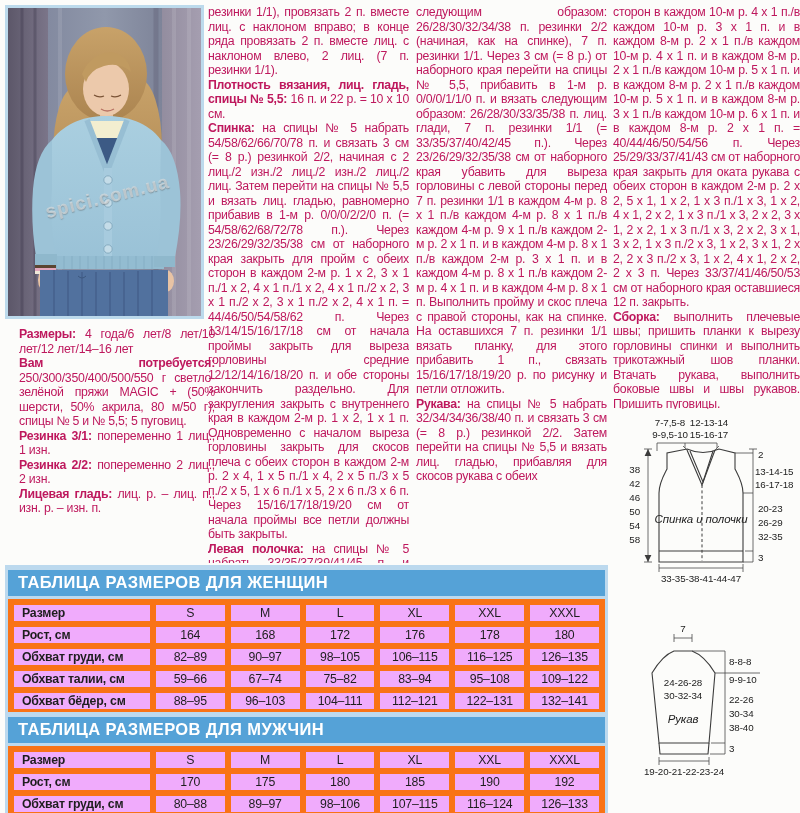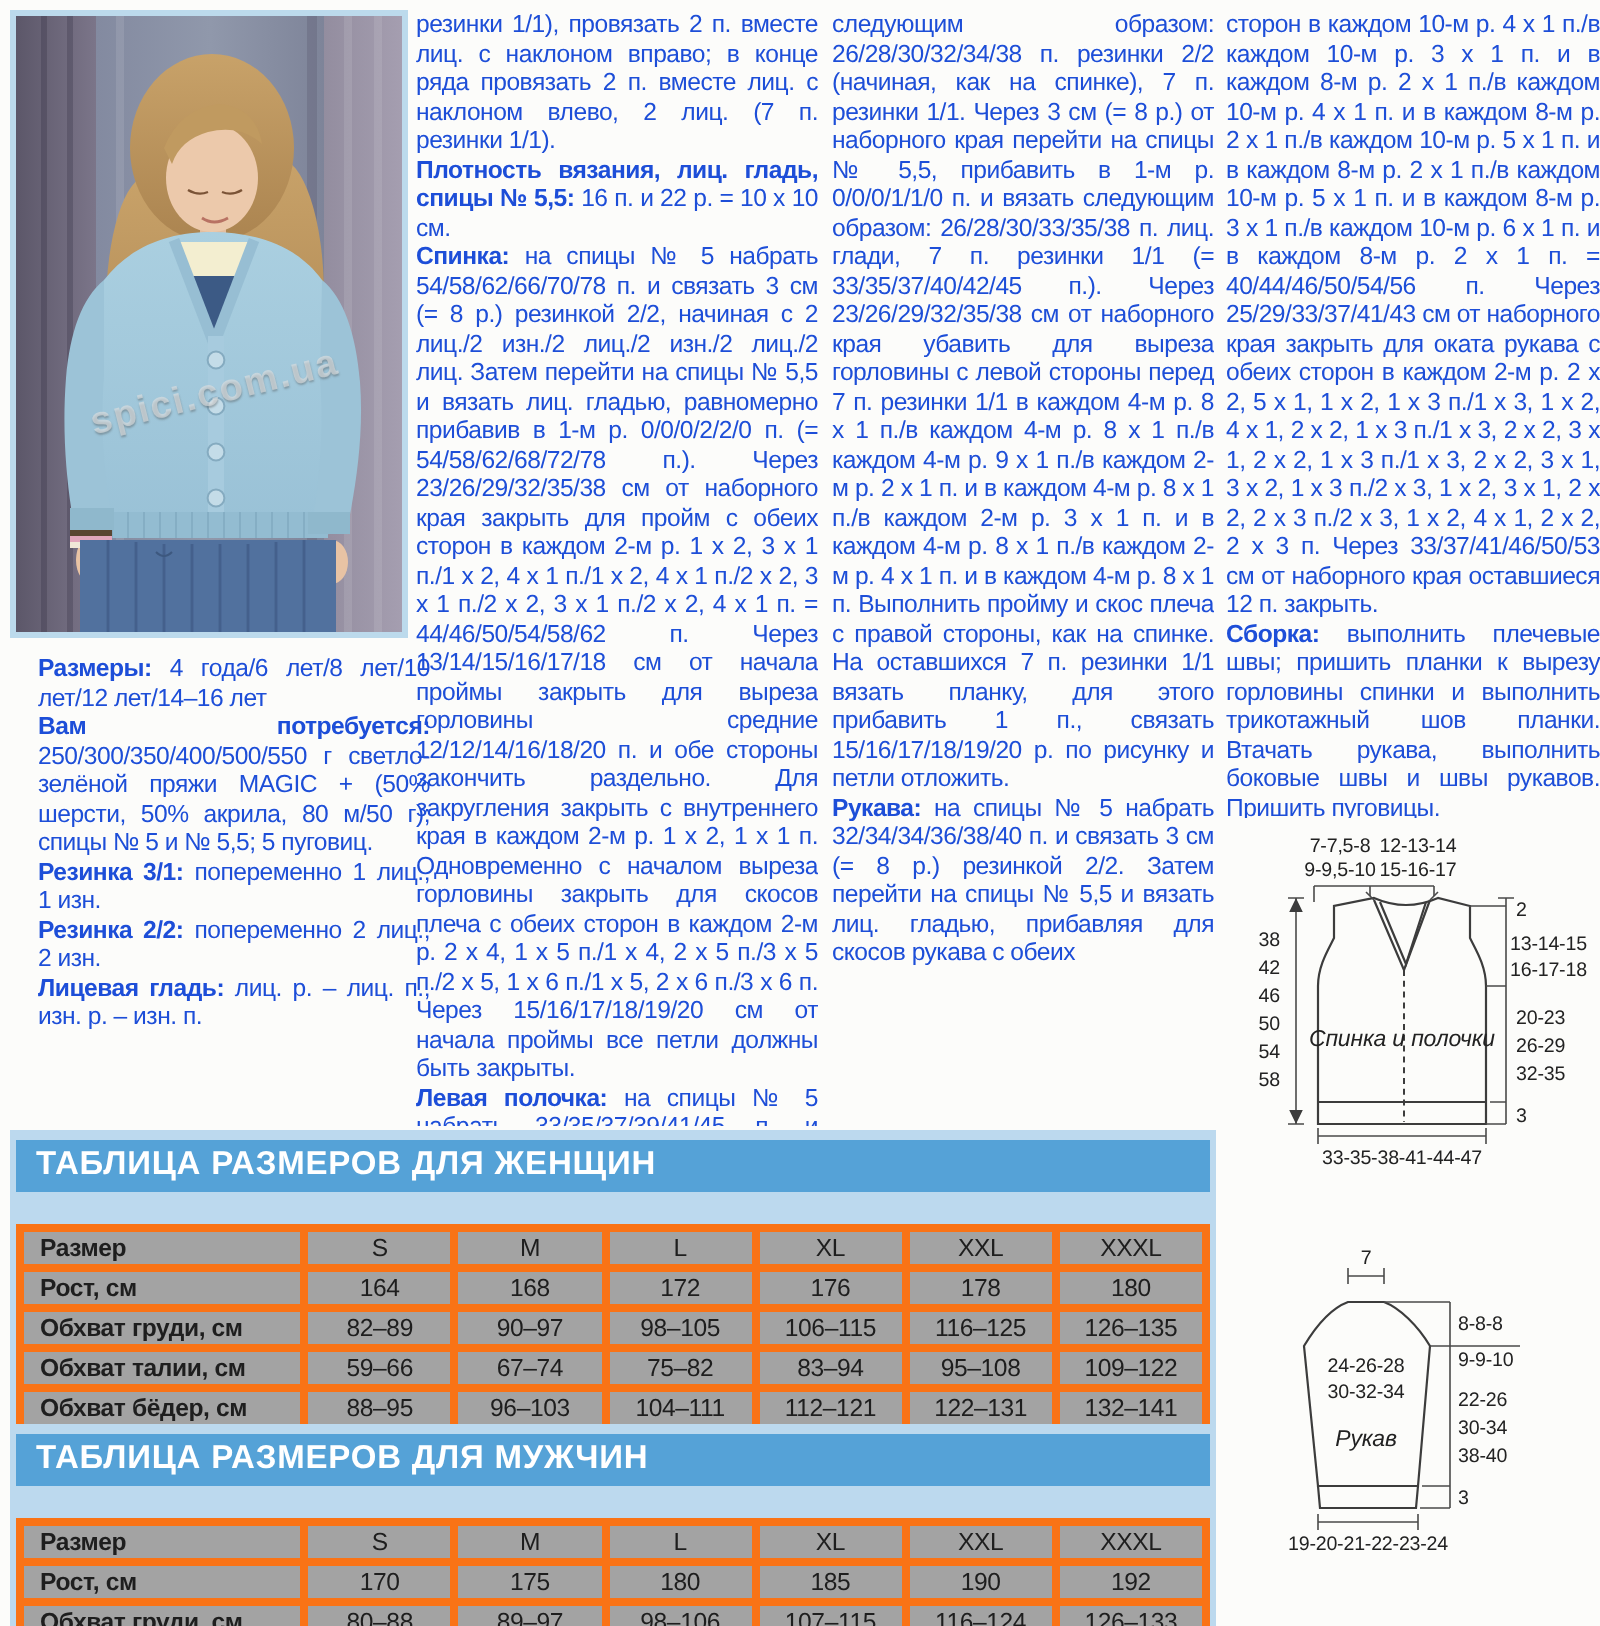--- a/index.html
+++ b/index.html
@@ -8,21 +8,21 @@
     position:relative; overflow:hidden;
     background:#fcfcfa;
     font-family:"Liberation Sans", sans-serif;
     color:#1e1e1e;
   }
 
   
   .textcol{
     position:absolute;
     font-size:12.3px; line-height:14.5px; letter-spacing:-0.25px;
-    text-align:justify; overflow:hidden; color:#1d4ed8;
+    text-align:justify; overflow:hidden; color:#be185d;
   }
   .textcol p{ margin:0; }
   .textcol b:not(:empty)::after{ content:" "; }
 
   
   .photo{
     position:absolute; left:5px; top:5px; width:199px; height:314px;
     border:3px solid #bcdaec; background:#8b8d9e; overflow:hidden;
   }
   .photo svg{ display:block; width:100%; height:100%; }
@@ -37,25 +37,25 @@
   }
 
   
   .sizetable{
     position:absolute; left:5px; width:603px;
     background:#bcd9ee; padding:5px 3px 4px 3px;
   }
   .sizetable .titlebar{
     background:#55a2d7; color:#fff; font-weight:bold;
     font-size:16.5px; letter-spacing:0.4px;
-    padding:3px 0 4px 10px; margin-bottom:16px;
+    padding:3px 0 4px 10px; margin-bottom:3px;
   }
   .sizetable table{ width:100%; border-collapse:collapse; background:#fff; table-layout:fixed; }
   .sizetable td{
-    border:4px solid #f97316; background:#a3a3a3;
+    border:6px solid #f97316; background:#f0abfc;
     font-size:12.3px; letter-spacing:-0.2px; text-align:center;
     height:19px; padding:1px 0;
   }
   .sizetable td.lbl{ text-align:left; padding-left:8px; font-weight:bold; }
   .sizetable col.c0{ width:24%; }
 
   
   .schema{ position:absolute; }
   .schema svg{ display:block; }
   .schema text{

